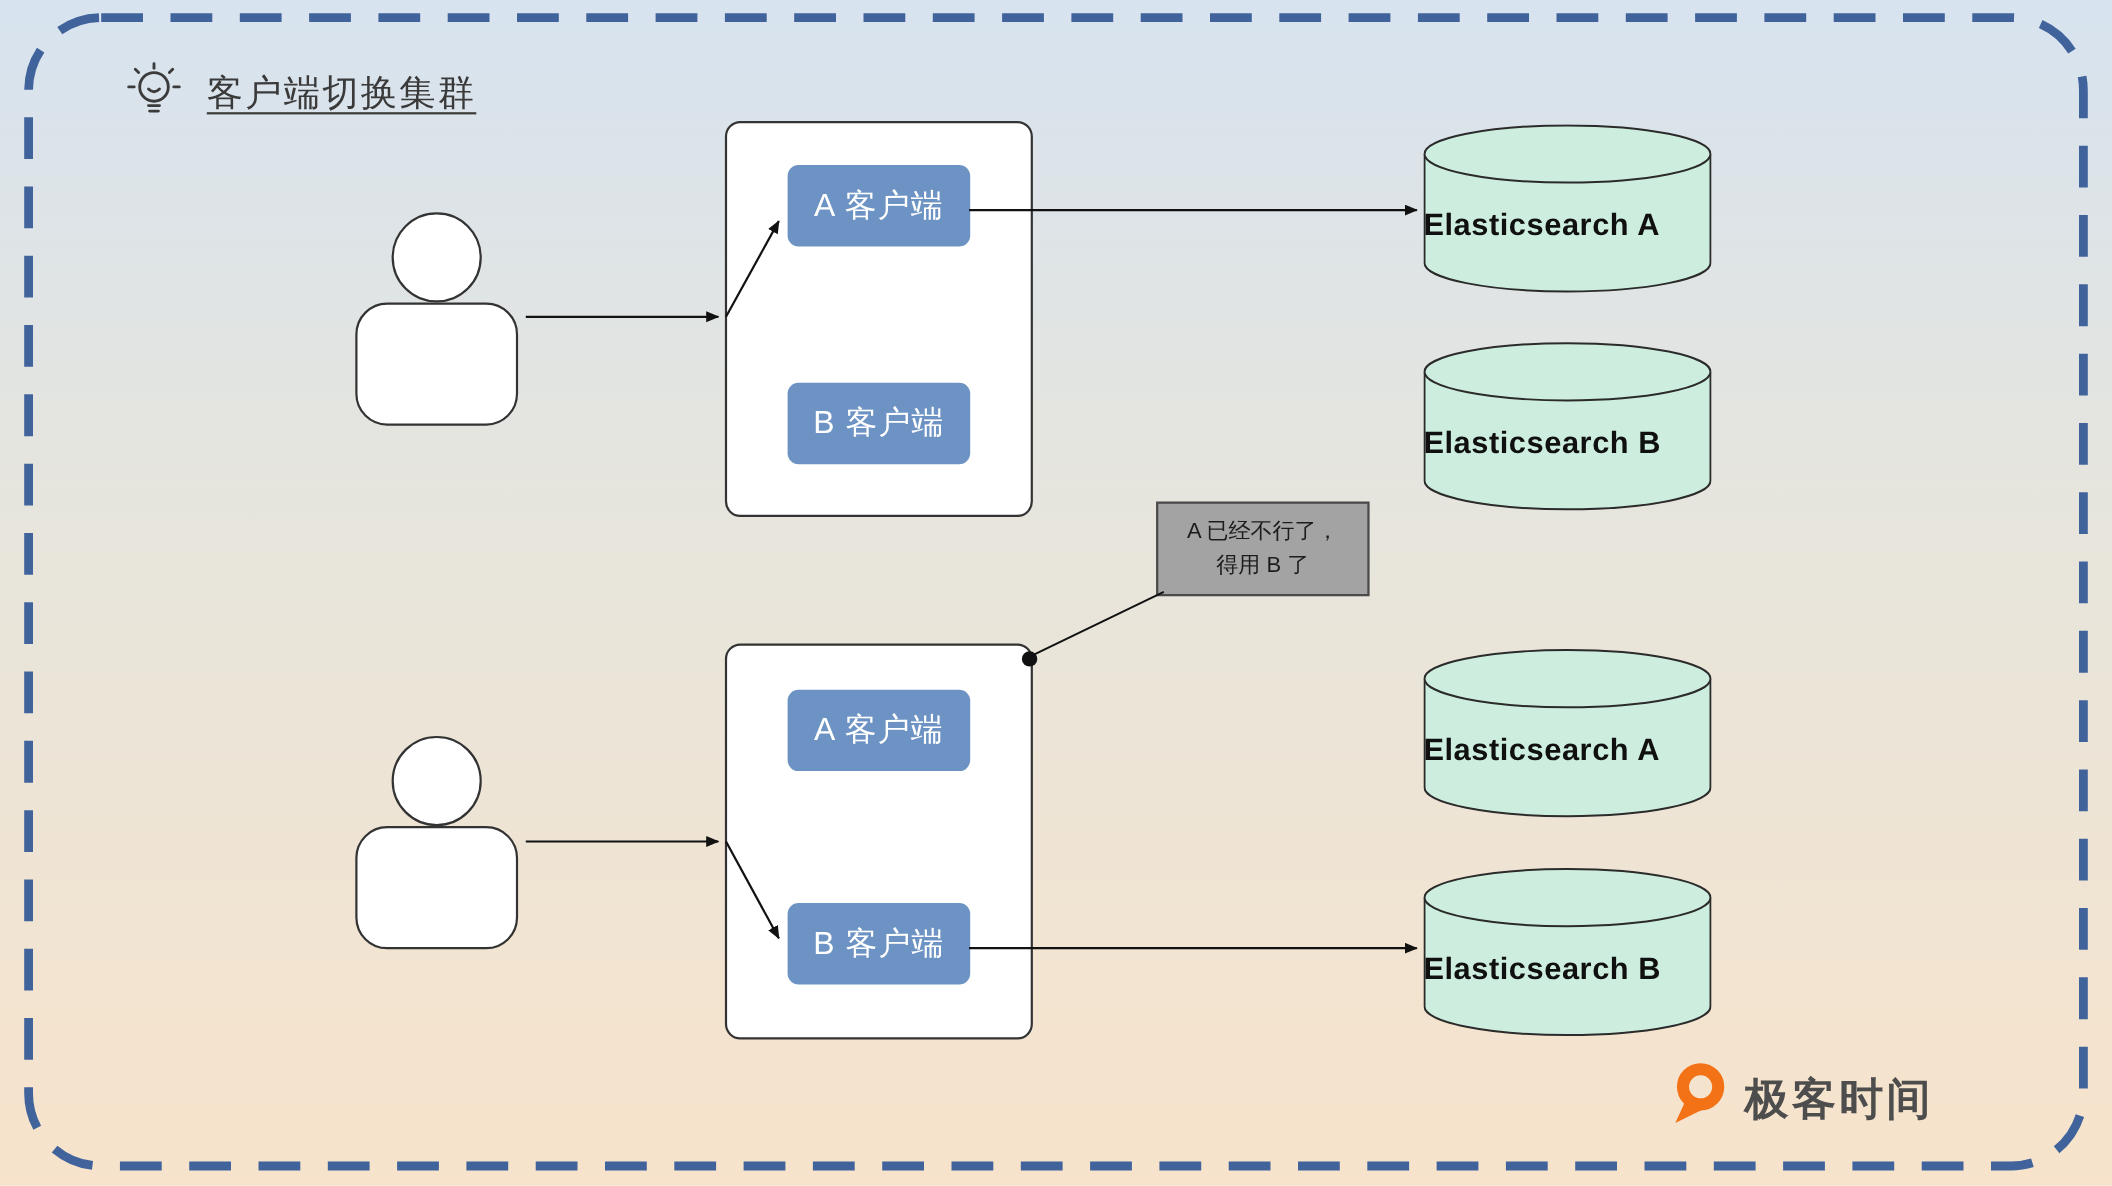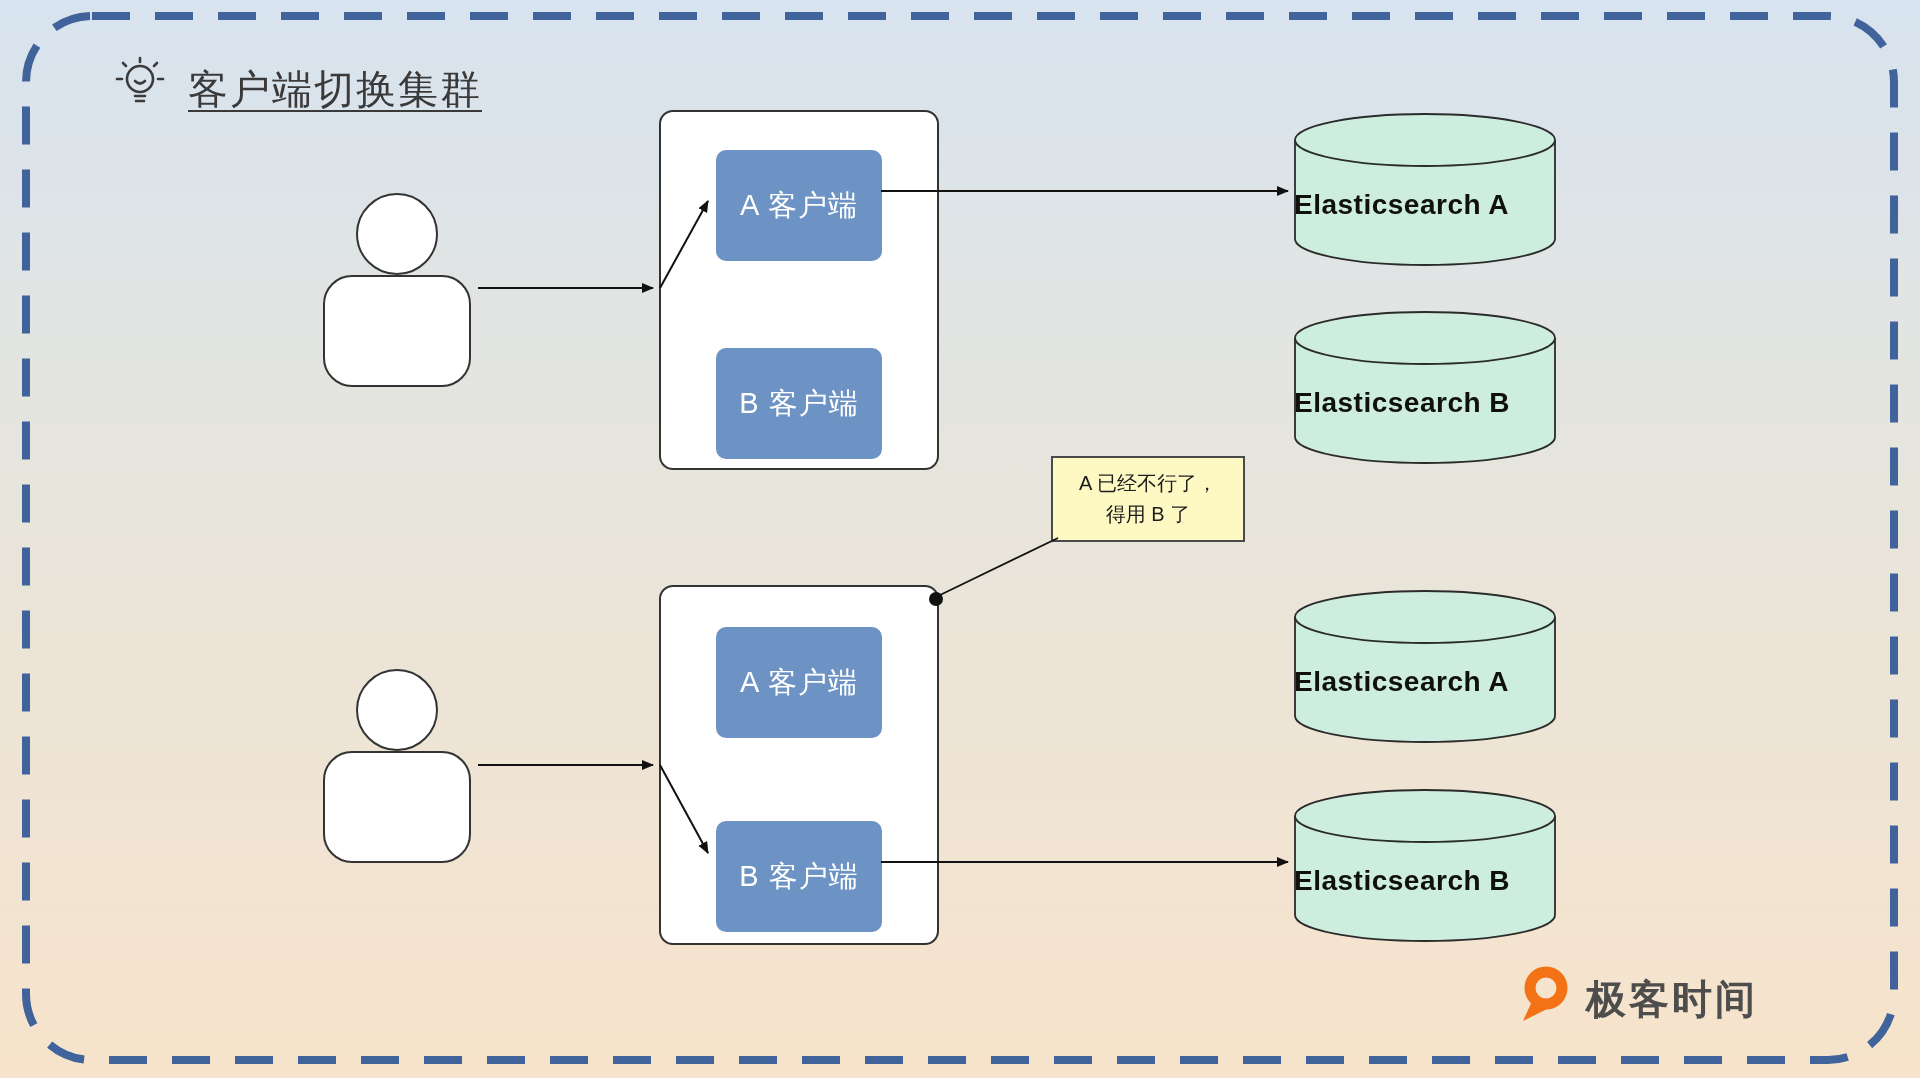--- a/index.html
+++ b/index.html
@@ -6,40 +6,40 @@
   body{
     width:1920px;height:1078px;position:relative;overflow:hidden;
     font-family:"Liberation Sans","DejaVu Sans",sans-serif;
     background:linear-gradient(180deg,#d7e3ef 0%,#e7e5dc 45%,#f7e3cb 100%);
   }
   .abs{position:absolute;}
   .content{z-index:2;}
   #connectors{left:0;top:0;z-index:4;pointer-events:none;}
 
   .diagram-title{
-    font-size:40px;color:#3a3a3a;font-weight:500;letter-spacing:2px;
+    font-size:33px;color:#3a3a3a;font-weight:500;letter-spacing:2px;
     text-decoration:underline;text-underline-offset:7px;text-decoration-thickness:2px;
   }
   .client-box{
     background:#ffffff;border:2px solid #333;border-radius:14px;
     width:276px;height:356px;
   }
   .client-btn{
-    position:absolute;width:166px;height:111px;left:55px;
+    position:absolute;width:166px;height:74px;left:55px;
     background:#6c93c3;border-radius:10px;color:#fff;
     display:flex;align-items:center;justify-content:center;
     font-size:29px;font-weight:500;letter-spacing:1px;
   }
   .cylinder{width:262px;height:154px;}
   .cyl-label{
     position:absolute;left:0;right:0;top:76px;
     font-size:28px;font-weight:600;color:#101010;letter-spacing:0.5px;
   }
   .note-box{
-    width:190px;height:82px;background:#fef9c3;border:2px solid #4a4a4a;
+    width:190px;height:82px;background:#a3a3a3;border:2px solid #4a4a4a;
     display:flex;flex-direction:column;align-items:center;justify-content:center;
     font-size:20px;color:#1c1c1c;line-height:1.55;
   }
   .logo-text{
     font-size:40px;font-weight:700;color:#4d4d4d;letter-spacing:3px;
   }
 </style>
 </head>
 <body>
 

